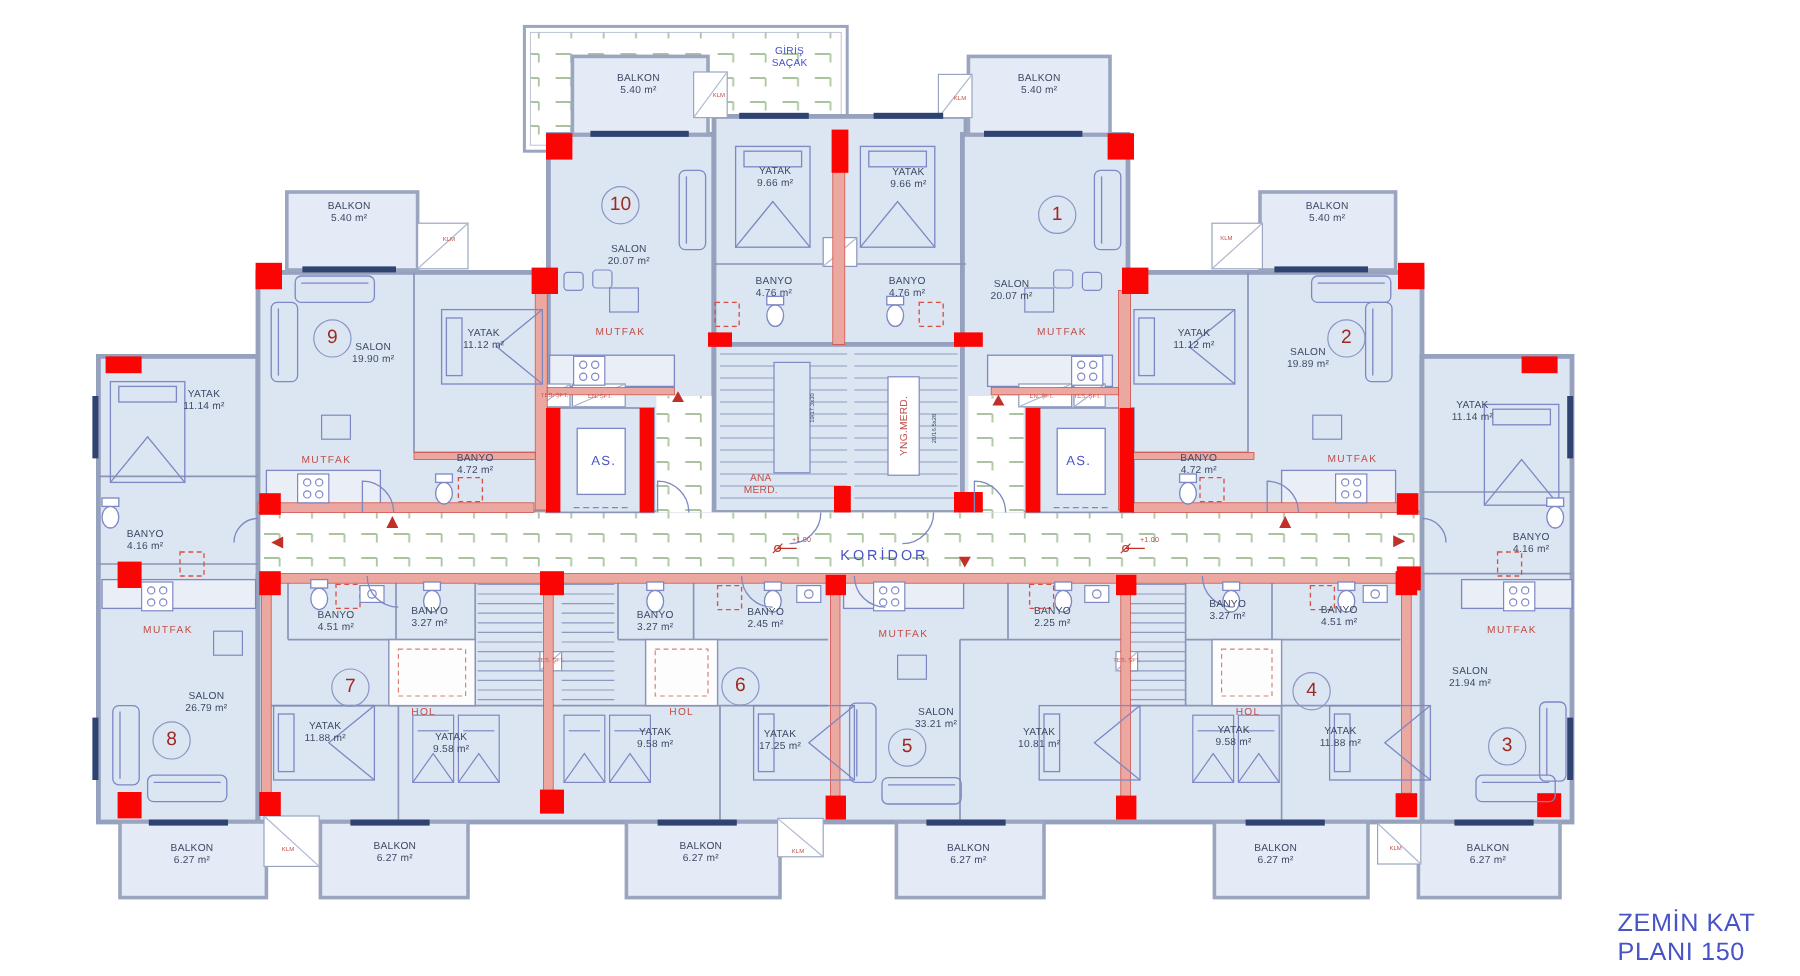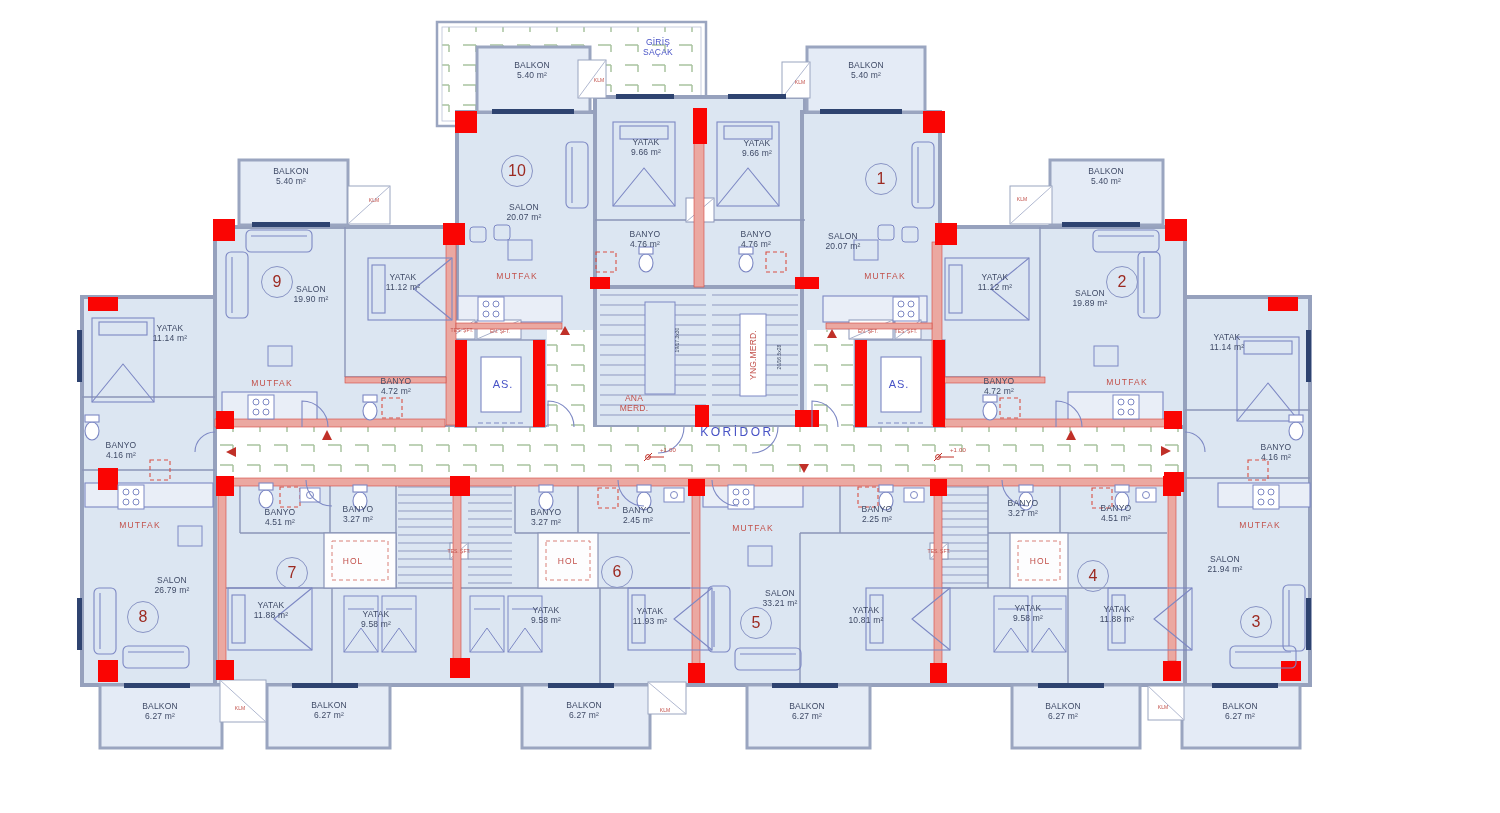--- a/index.html
+++ b/index.html
@@ -5,21 +5,21 @@
   html,body{margin:0;padding:0;background:#ffffff;}
   .stage{position:relative;width:1500px;height:813px;background:#fff;overflow:hidden;
          font-family:"Liberation Sans",sans-serif;}
   .stage svg{position:absolute;left:0;top:0;}
   .lb{position:absolute;transform:translate(-50%,-50%);text-align:center;font-size:8.5px;
       line-height:1.2;color:#3f4a66;letter-spacing:.2px;white-space:nowrap;}
   .lb span{display:block;}
   .red{color:#c2504a;}
   .blue{color:#4853c6;}
   .mut{font-size:8.5px;letter-spacing:1.2px;}
-  .hol{font-size:8.5px;letter-spacing:1px;}
+  .hol{font-size:8.5px;letter-spacing:1px;margin-top:32px;}
   .kor{font-size:12px;letter-spacing:2.5px;}
   .asl{font-size:11px;letter-spacing:1px;color:#4853c6;}
   .tiny{font-size:5px;letter-spacing:0;}
   .lvl{font-size:6px;}
   .vert{transform:translate(-50%,-50%) rotate(-90deg);}
   .unum{position:absolute;transform:translate(-50%,-50%);width:30px;height:30px;
         border:1.4px solid #8a95c5;border-radius:50%;display:flex;align-items:center;
         justify-content:center;font-size:16px;color:#9c2a21;}
   .title{position:absolute;left:1348px;top:758px;font-size:21px;color:#4853c6;
          line-height:1.15;letter-spacing:.5px;}
@@ -504,21 +504,21 @@
 <div class="lb" style="left:638px;top:515px">
       <span>BANYO</span>
       <span>2.45 m²</span>
     </div>
 <div class="lb" style="left:546px;top:615px">
       <span>YATAK</span>
       <span>9.58 m²</span>
     </div>
 <div class="lb" style="left:650px;top:616px">
       <span>YATAK</span>
-      <span>11.93 m²</span>
+      <span>17.25 m²</span>
     </div>
 <div class="lb" style="left:877px;top:514px">
       <span>BANYO</span>
       <span>2.25 m²</span>
     </div>
 <div class="lb" style="left:780px;top:598px">
       <span>SALON</span>
       <span>33.21 m²</span>
     </div>
 <div class="lb" style="left:866px;top:615px">
@@ -572,21 +572,21 @@
 <div class="lb red mut" style="left:272px;top:383px">MUTFAK</div>
 <div class="lb red mut" style="left:1127px;top:382px">MUTFAK</div>
 <div class="lb red mut" style="left:140px;top:525px">MUTFAK</div>
 <div class="lb red mut" style="left:753px;top:528px">MUTFAK</div>
 <div class="lb red mut" style="left:1260px;top:525px">MUTFAK</div>
 
 <div class="lb red hol" style="left:353px;top:561px">HOL</div>
 <div class="lb red hol" style="left:568px;top:561px">HOL</div>
 <div class="lb red hol" style="left:1040px;top:561px">HOL</div>
 
-<div class="lb blue kor" style="left:737px;top:432px">KORİDOR</div>
+<div class="lb blue kor" style="left:737px;top:463px">KORİDOR</div>
 <div class="lb blue" style="left:658px;top:47px">
       <span>GİRİŞ</span>
       <span>SAÇAK</span>
     </div>
 <div class="lb asl" style="left:503px;top:385px">AS.</div>
 <div class="lb asl" style="left:899px;top:385px">AS.</div>
 <div class="lb red" style="left:634px;top:403px">
       <span>ANA</span>
       <span>MERD.</span>
     </div>
@@ -616,14 +616,18 @@
 <div class="unum" style="left:881px;top:179px">1</div>
 <div class="unum" style="left:277px;top:282px">9</div>
 <div class="unum" style="left:1122px;top:282px">2</div>
 <div class="unum" style="left:143px;top:617px">8</div>
 <div class="unum" style="left:292px;top:573px">7</div>
 <div class="unum" style="left:617px;top:572px">6</div>
 <div class="unum" style="left:756px;top:623px">5</div>
 <div class="unum" style="left:1093px;top:576px">4</div>
 <div class="unum" style="left:1256px;top:622px">3</div>
 
-
+<div class="title">
+  <span>ZEMİN KAT</span>
+      <span>PLANI 150</span>
 </div>
 
+</div>
+
 </body></html>

